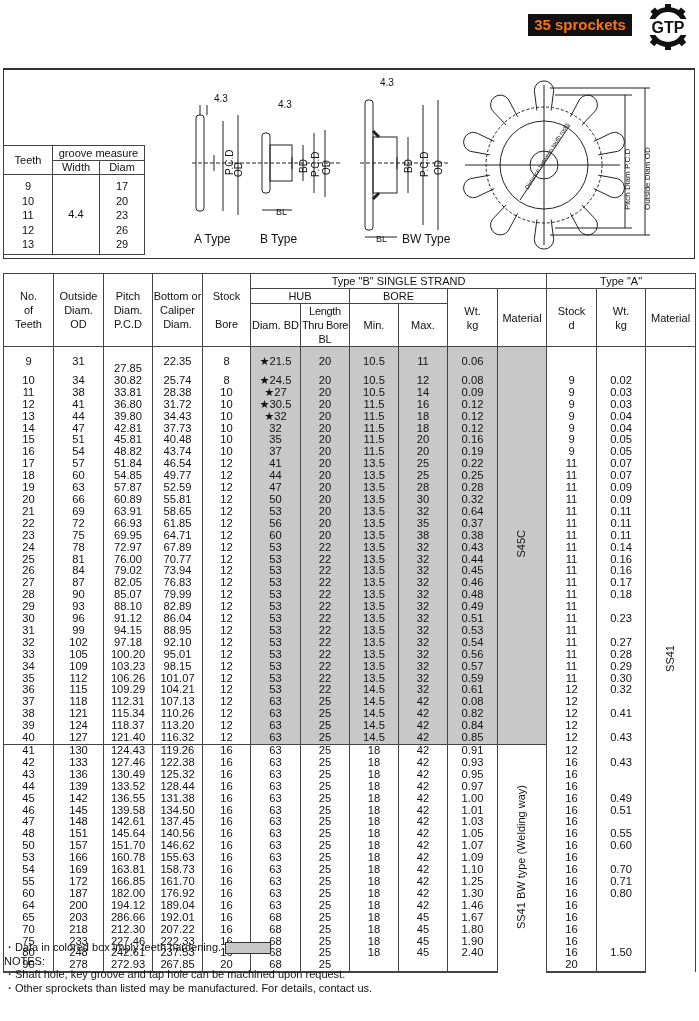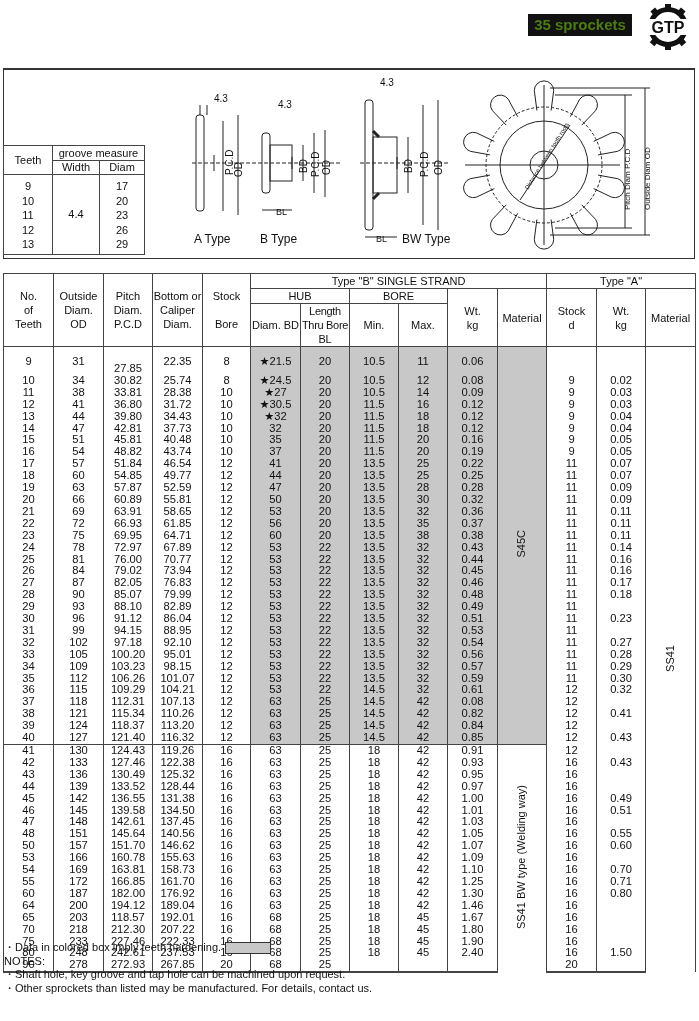--- a/index.html
+++ b/index.html
@@ -1,17 +1,17 @@
 <!DOCTYPE html>
 <html><head>
 <meta charset="utf-8">
 <style>
   html, body { margin:0; padding:0; background:#fff; }
   body { width:699px; height:1021px; position:relative; font-family:"Liberation Sans", sans-serif; color:#111; overflow:hidden; }
-  .hdr-badge { position:absolute; left:528px; top:14px; width:104px; height:22px; background:#111; color:#4d7c0f; font-weight:bold; font-size:15px; line-height:22px; text-align:center; }
+  .hdr-badge { position:absolute; left:528px; top:14px; width:104px; height:22px; background:#111; color:#f97316; font-weight:bold; font-size:15px; line-height:22px; text-align:center; }
   .logo { position:absolute; left:640px; top:4px; width:56px; height:46px; }
   .topbox { position:absolute; left:3px; top:68px; width:692px; height:191px; border:1px solid #333; border-top:2px solid #333; box-sizing:border-box; }
   .groove { position:absolute; left:3px; top:145px; border-collapse:collapse; font-size:11px; }
   .groove td { border:1px solid #444; text-align:center; padding:0; }
   .diag { position:absolute; }
   table.main { position:absolute; left:3px; top:273px; width:692px; border-collapse:collapse; font-size:11.2px; table-layout:fixed; }
   table.main th { font-weight:normal; border:1px solid #444; text-align:center; padding:0; line-height:14px; font-size:11px; }
   table.main td { text-align:center; padding:0; line-height:11.9px; height:11.9px; border-left:1px solid #444; border-right:1px solid #444; }
   table.main tbody tr.last td { border-bottom:2px solid #444; }
   td.g { background:#c8c8c8; }
@@ -400,21 +400,21 @@
       <tr>
         <td>21</td>
         <td>69</td>
         <td>63.91</td>
         <td>58.65</td>
         <td>12</td>
         <td class="g">53</td>
         <td class="g">20</td>
         <td class="g">13.5</td>
         <td class="g">32</td>
-        <td class="g">0.36</td>
+        <td class="g">0.64</td>
         <td>11</td>
         <td>0.11</td>
       </tr>
       <tr>
         <td>22</td>
         <td>72</td>
         <td>66.93</td>
         <td>61.85</td>
         <td>12</td>
         <td class="g">56</td>
@@ -870,21 +870,21 @@
         <td>25</td>
         <td>18</td>
         <td>42</td>
         <td>1.46</td>
         <td>16</td>
         <td></td>
       </tr>
       <tr>
         <td>65</td>
         <td>203</td>
-        <td>118.57</td>
+        <td>286.66</td>
         <td>192.01</td>
         <td>16</td>
         <td>68</td>
         <td>25</td>
         <td>18</td>
         <td>45</td>
         <td>1.67</td>
         <td>16</td>
         <td></td>
       </tr>

